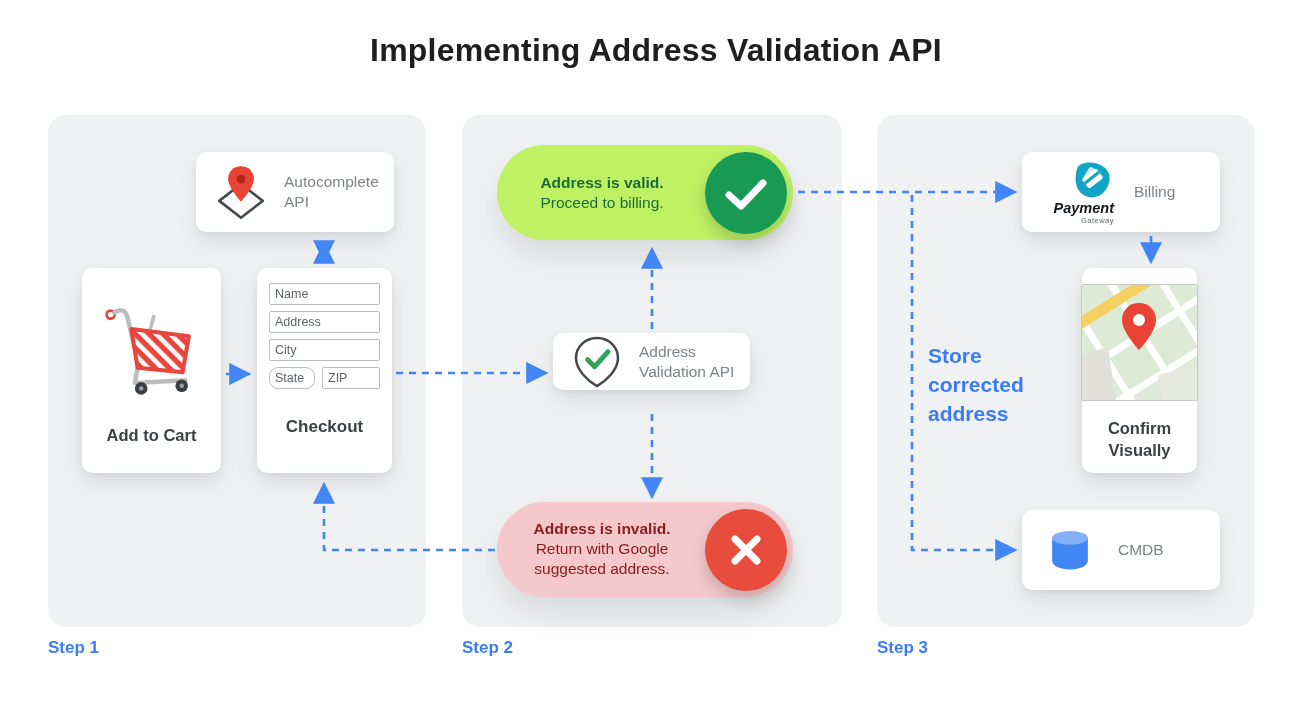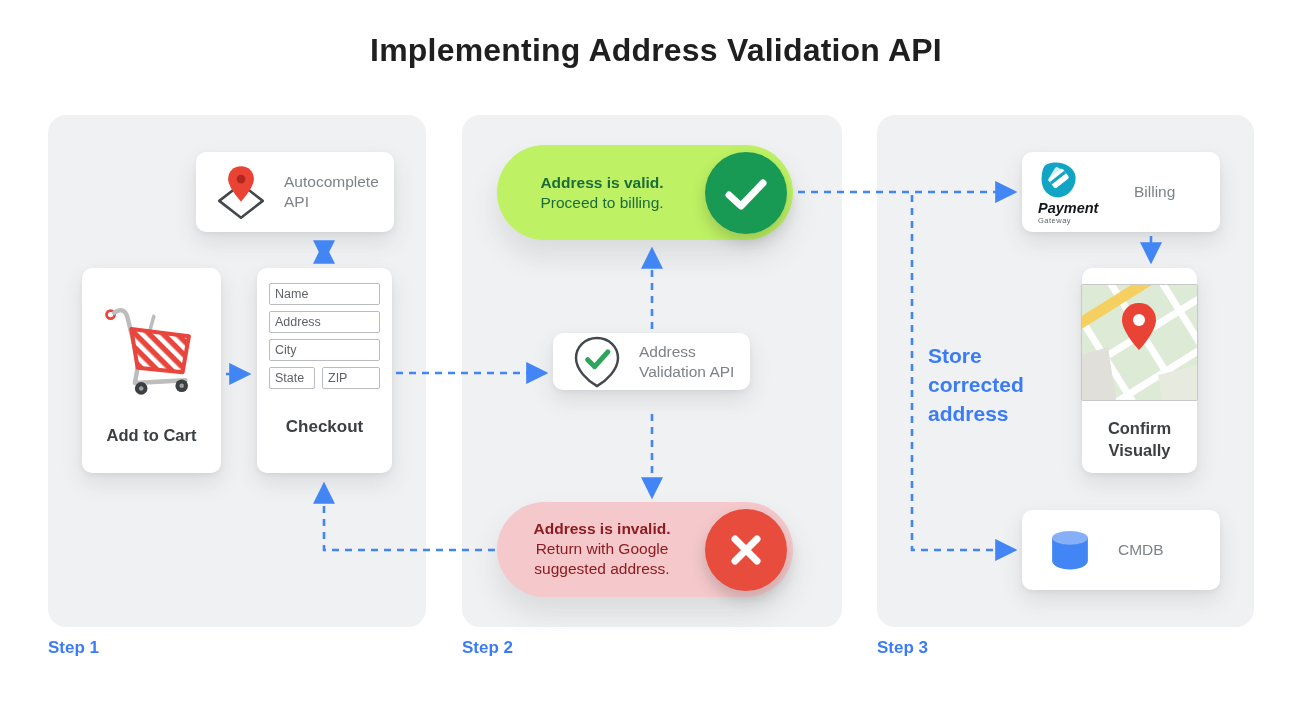--- a/index.html
+++ b/index.html
@@ -49,31 +49,31 @@
   .circle-red{background:#e84c3c;}
   
   .checkout-body{padding:15px 12px 0;box-sizing:border-box;height:100%;}
   .fld{
     display:block;width:100%;height:22px;border:1.5px solid #b9bdc1;border-radius:2px;
     font-size:12.5px;color:#5f6368;padding:0 5px;background:#fff;box-sizing:border-box;
     margin-bottom:6px;font-family:inherit;outline:none;
   }
   .fld::placeholder{color:#5f6368;opacity:1;}
   .fld-row{display:flex;gap:7px;}
-  .fld-state{width:46px;margin-bottom:0;}
+  .fld-state{width:46px;margin-bottom:0;border-radius:9px;}
   .fld-zip{flex:1;margin-bottom:0;}
   .checkout-title{margin-top:28px;font-size:17px;}
   
   .store-note{
     position:absolute;font-size:21px;font-weight:700;color:#3b7cf6;line-height:1.38;
   }
   .map-thumb{
     border:1px solid #c8c8c6;border-radius:2px;overflow:hidden;width:115px;height:115px;
   }
-  .logo-col{display:flex;flex-direction:column;align-items:flex-start;line-height:1;width:76px;}
+  .logo-col{display:flex;flex-direction:column;align-items:flex-end;line-height:1;width:76px;}
   .logo-title{font-size:14.5px;font-weight:700;font-style:italic;color:#15181b;margin-top:1px;}
   .logo-sub{font-size:7.5px;color:#5f6368;letter-spacing:.5px;margin-top:2px;}
   .overlay{position:absolute;left:0;top:0;pointer-events:none;}
 </style>
 </head>
 <body>
 
 <div class="canvas">
 
   <div class="title">Implementing Address Validation API</div>

